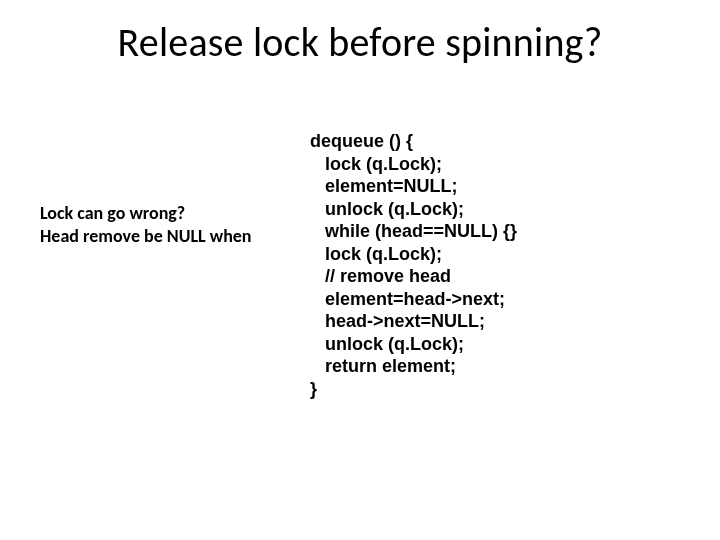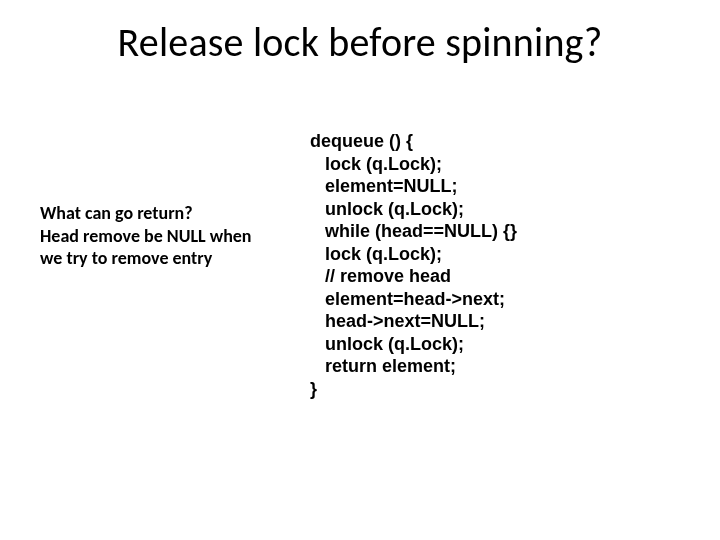--- a/index.html
+++ b/index.html
@@ -63,23 +63,22 @@
 </style>
 </head>
 <body>
 
 <div class="slide">
   <div class="title">Release lock before spinning?</div>
 
   <div class="body">
     <div class="left-col">
       <div class="note">
-        <span>What can go return?</span><br>
+        <span>Lock can go wrong?</span><br>
         <span>Head remove be NULL when</span><br>
-        <span>we try to remove entry</span>
       </div>
     </div>
     <div class="right-col">
       <pre class="code">dequeue () {
    lock (q.Lock);
    element=NULL;
    unlock (q.Lock);
    while (head==NULL) {}
    lock (q.Lock);
    // remove head

